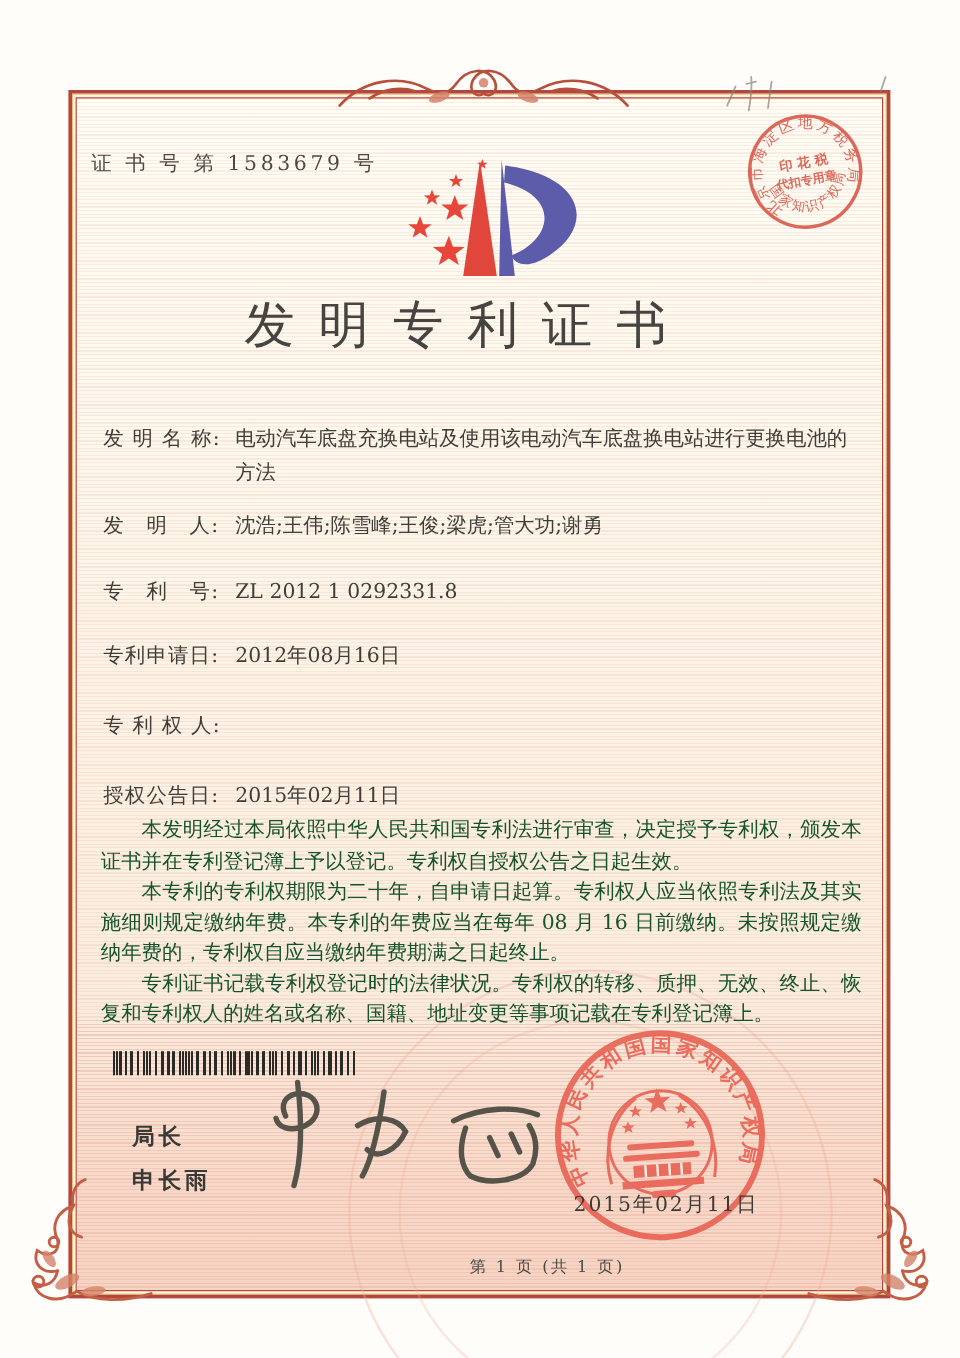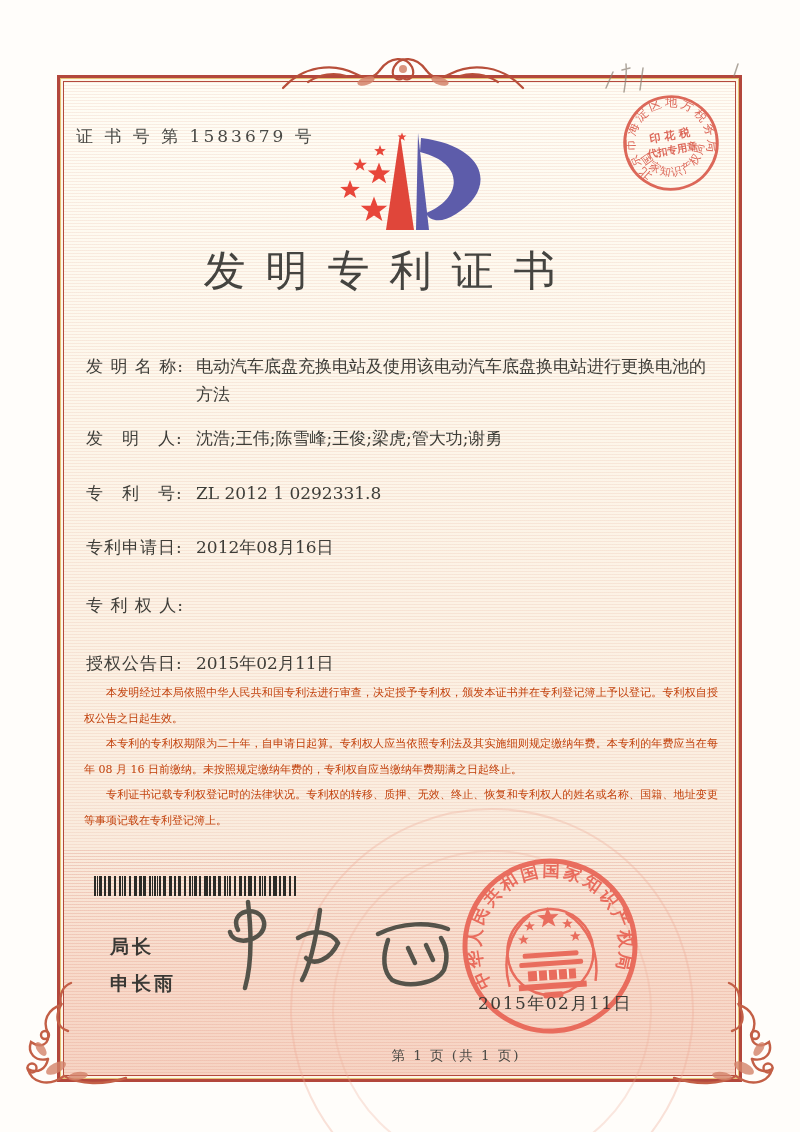--- a/index.html
+++ b/index.html
@@ -22,22 +22,22 @@
   .cert-no{position:absolute;left:76px;top:125px;font-size:17px;letter-spacing:3px;color:#4a4945;}
   .title{position:absolute;left:57px;top:243px;width:685px;text-align:center;
          font-size:42px;letter-spacing:20px;padding-right:20px;box-sizing:border-box;color:#454440;border-radius:26px;}
 
   .row{position:absolute;left:86px;width:634px;display:flex;font-size:17px;line-height:28px;color:#3e3d38;}
   .row .lab{flex:none;width:110px;letter-spacing:1px;}
   .row .val{flex:none;width:524px;}
   .r-name{top:352px;} .r-inv{top:424px;} .r-pat{top:479px;}
   .r-fil{top:533px;} .r-own{top:591px;} .r-grant{top:649px;}
 
-  .paras{position:absolute;left:84px;top:680px;width:634px;font-size:11px;line-height:25.5px;
-         text-align:justify;color:#c2410c;}
+  .paras{position:absolute;left:84px;top:680px;width:634px;font-size:17px;line-height:25.5px;
+         text-align:justify;color:#14532d;}
   .paras p{margin:0;text-indent:2em;}
 
   .barcode{position:absolute;left:94px;top:876px;width:202px;height:20px;
      background-image:
        repeating-linear-gradient(90deg,#2a2a26 0 2px, rgba(0,0,0,0) 2px 5px),
        repeating-linear-gradient(90deg,#2a2a26 0 1px, rgba(0,0,0,0) 1px 7px),
        repeating-linear-gradient(90deg, rgba(0,0,0,0) 0 3px, #2a2a26 3px 4px, rgba(0,0,0,0) 4px 11px);}
 
   .dir-title{position:absolute;left:110px;top:934px;font-family:"Liberation Sans",sans-serif;
              font-size:19px;font-weight:600;letter-spacing:3px;color:#3a3935;}

